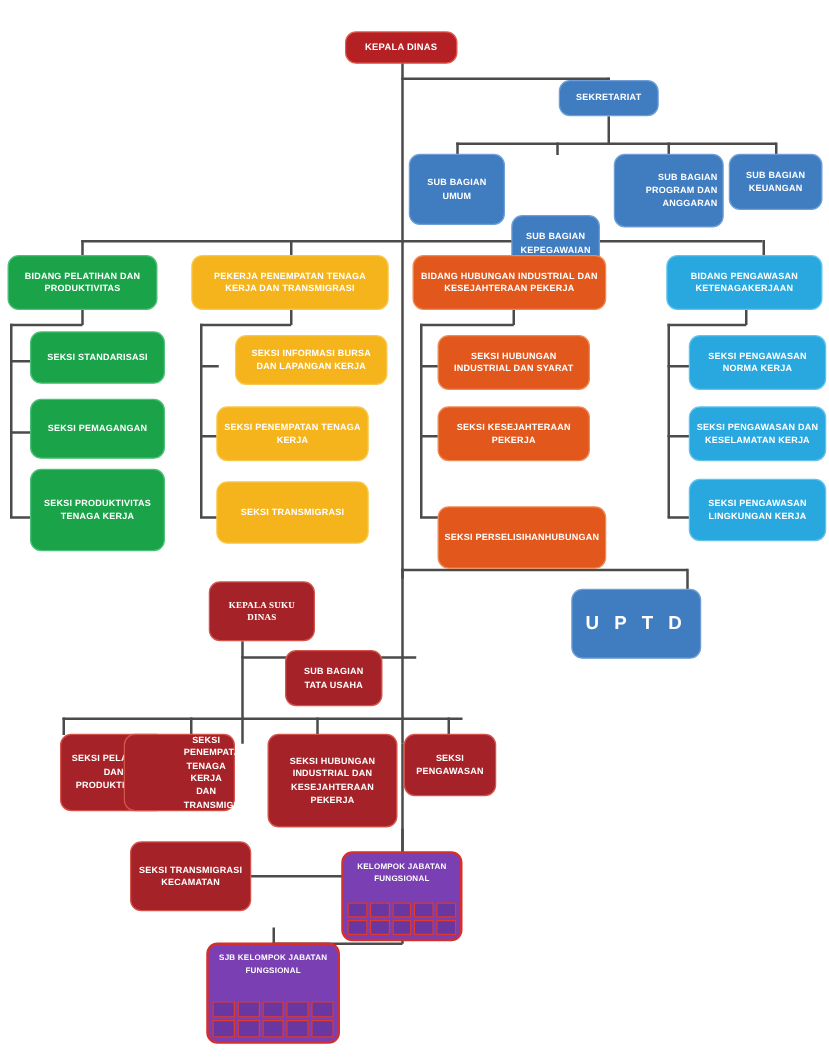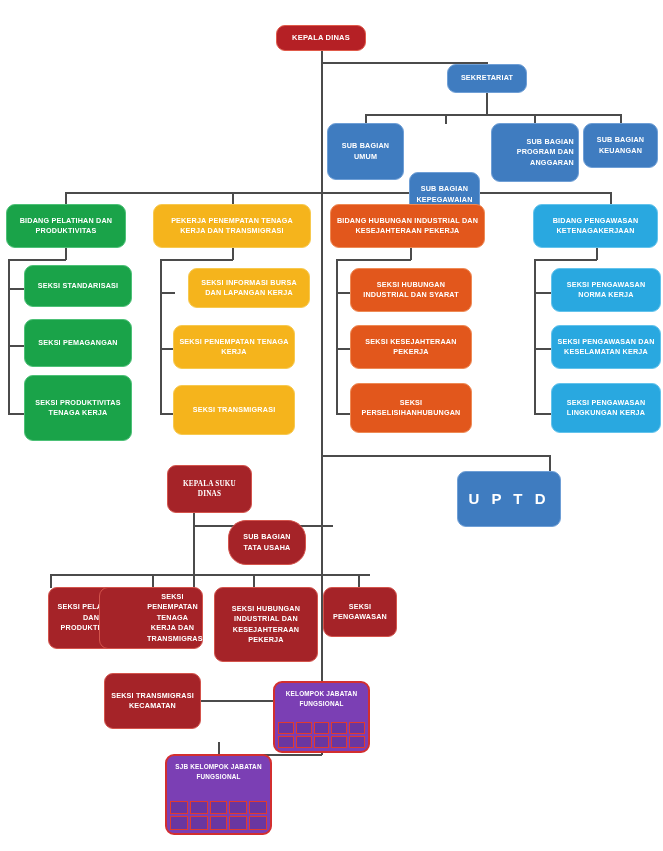--- a/index.html
+++ b/index.html
@@ -156,52 +156,52 @@
 
   <div class="node c-orange" style="left:330px;top:204px;width:155px;height:44px;font-size:7.2px;">
     <span>BIDANG HUBUNGAN INDUSTRIAL DAN KESEJAHTERAAN PEKERJA</span>
   </div>
   <div class="node c-orange" style="left:350px;top:268px;width:122px;height:44px;font-size:7.2px;">
     <span>SEKSI HUBUNGAN INDUSTRIAL DAN SYARAT</span>
   </div>
   <div class="node c-orange" style="left:350px;top:325px;width:122px;height:44px;font-size:7.2px;">
     <span>SEKSI KESEJAHTERAAN PEKERJA</span>
   </div>
-  <div class="node c-orange" style="left:350px;top:383px;width:122px;height:50px;font-size:7.2px;">
+  <div class="node c-orange" style="left:350px;top:405px;width:135px;height:50px;font-size:7.2px;">
     <span>SEKSI PERSELISIHANHUBUNGAN</span>
   </div>
 
   <div class="node c-cyan" style="left:533px;top:204px;width:125px;height:44px;font-size:7.2px;">
     <span>BIDANG PENGAWASAN KETENAGAKERJAAN</span>
   </div>
   <div class="node c-cyan" style="left:551px;top:268px;width:110px;height:44px;font-size:7.2px;">
     <span>SEKSI PENGAWASAN NORMA KERJA</span>
   </div>
   <div class="node c-cyan" style="left:551px;top:325px;width:110px;height:44px;font-size:7.2px;">
     <span>SEKSI PENGAWASAN DAN KESELAMATAN KERJA</span>
   </div>
   <div class="node c-cyan" style="left:551px;top:383px;width:110px;height:50px;font-size:7.2px;">
     <span>SEKSI PENGAWASAN LINGKUNGAN KERJA</span>
   </div>
 
   <div class="node c-maroon" style="left:167px;top:465px;width:85px;height:48px;font-size:7.2px;font-family:Liberation Serif, serif;">
     <span>KEPALA SUKU DINAS</span>
   </div>
-  <div class="node c-maroon" style="left:228px;top:520px;width:78px;height:45px;font-size:7.2px;border-radius:18px;">
+  <div class="node c-maroon" style="left:228px;top:520px;width:78px;height:45px;font-size:7.2px;">
     <span>SUB BAGIAN TATA USAHA</span>
   </div>
 
   <div class="node c-blue uptd" style="left:457px;top:471px;width:104px;height:56px;">
     <span>U P T D</span>
   </div>
 
   <div class="node c-maroon" style="left:8px;top:587px;width:86px;height:62px;font-size:7.2px;margin-left:40px;">
     <span>SEKSI PELATIHAN DAN PRODUKTIVITAS</span>
   </div>
-  <div class="node c-maroon" style="left:99px;top:587px;width:104px;height:62px;font-size:7.2px;padding-left:47px;">
+  <div class="node c-maroon" style="left:99px;top:587px;width:89px;height:62px;font-size:7.2px;padding-left:47px;">
     <span>SEKSI PENEMPATAN TENAGA KERJA DAN TRANSMIGRASI</span>
   </div>
   <div class="node c-maroon" style="left:214px;top:587px;width:104px;height:75px;font-size:7.2px;">
     <span>SEKSI HUBUNGAN INDUSTRIAL DAN KESEJAHTERAAN PEKERJA</span>
   </div>
   <div class="node c-maroon" style="left:323px;top:587px;width:74px;height:50px;font-size:7.2px;">
     <span>SEKSI PENGAWASAN</span>
   </div>
 
   <div class="node c-maroon" style="left:104px;top:673px;width:97px;height:56px;font-size:7.2px;">

